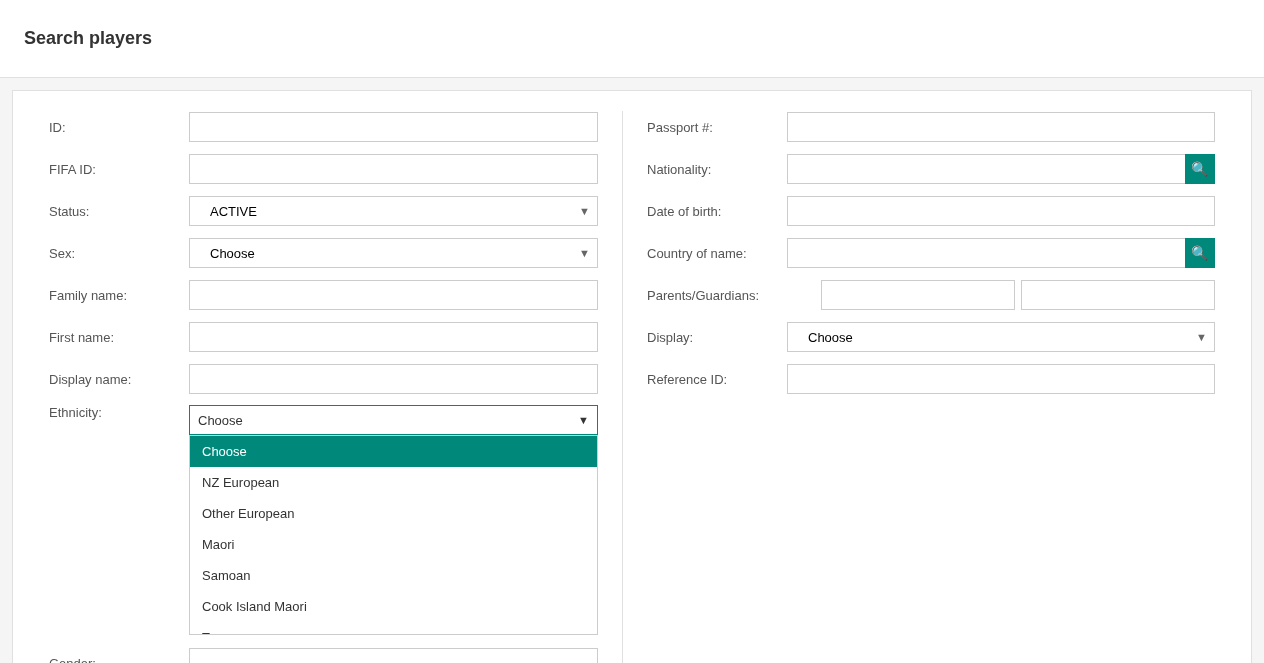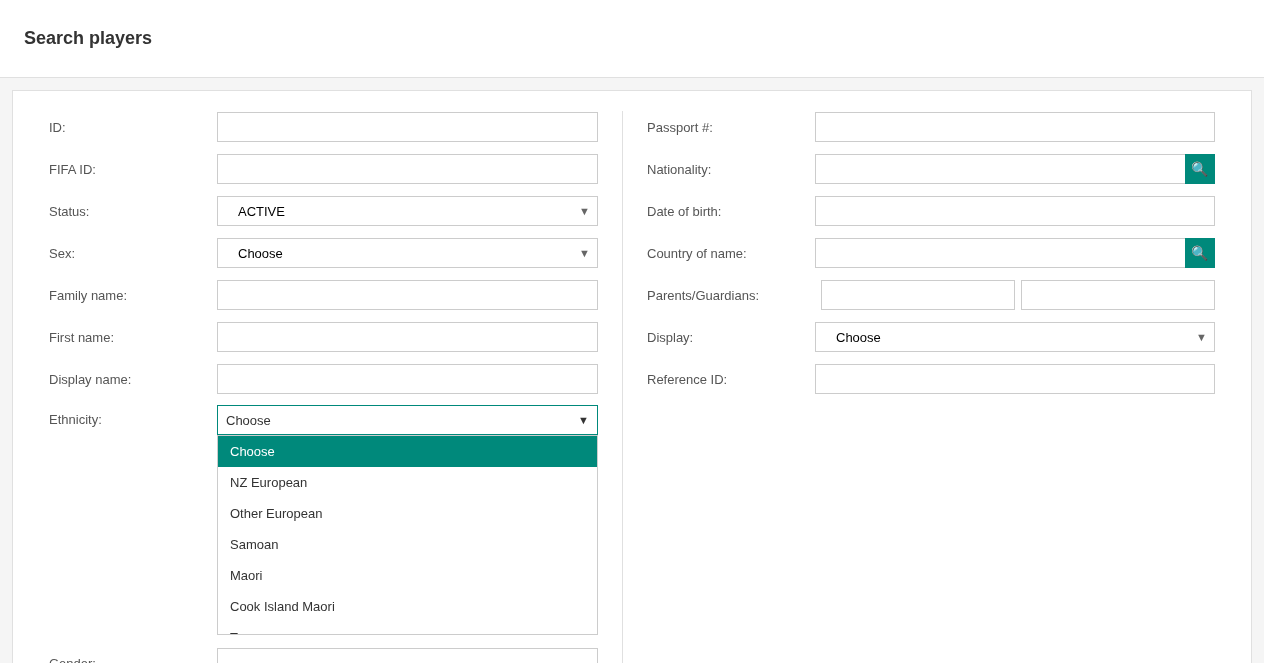--- a/index.html
+++ b/index.html
@@ -33,21 +33,20 @@
       padding: 0 12px;
     }
     .left-col { border-right: 1px solid #e0e0e0; padding-right: 24px; }
     .right-col { padding-left: 24px; }
 
     .form-row {
       display: flex;
       align-items: center;
       margin-bottom: 10px;
       min-height: 32px;
-      gap: 28px;
     }
 
     .form-label {
       width: 140px;
       min-width: 140px;
       color: #555;
       font-size: 13px;
     }
 
     .form-control {
@@ -227,32 +226,32 @@
         <label class="form-label">First name:</label>
         <input type="text" class="form-control" style="">
       </div>
 
       <div class="form-row">
         <label class="form-label">Display name:</label>
         <input type="text" class="form-control" style="">
       </div>
 
       <div class="form-row" style="align-items:flex-start; margin-bottom: 0;">
-        <label class="form-label" style="margin-top:7px;">Ethnicity:</label>
+        <label class="form-label" style="margin-top:0;">Ethnicity:</label>
         <div class="ethnicity-dropdown">
           <div class="ethnicity-trigger">
             <span>Choose</span>
             <span class="chevron-icon">▼</span>
           </div>
           <div class="dropdown-menu">
             <div class="dropdown-item selected">Choose</div>
             <div class="dropdown-item">NZ European</div>
             <div class="dropdown-item">Other European</div>
+            <div class="dropdown-item">Maori</div>
             <div class="dropdown-item">Samoan</div>
-            <div class="dropdown-item">Maori</div>
             <div class="dropdown-item">Cook Island Maori</div>
             <div class="dropdown-item">Tongan</div>
           </div>
         </div>
       </div>
 
       <div class="form-row" style="margin-top: 210px;">
         <label class="form-label">Gender:</label>
         <input type="text" class="form-control" style="">
       </div>

